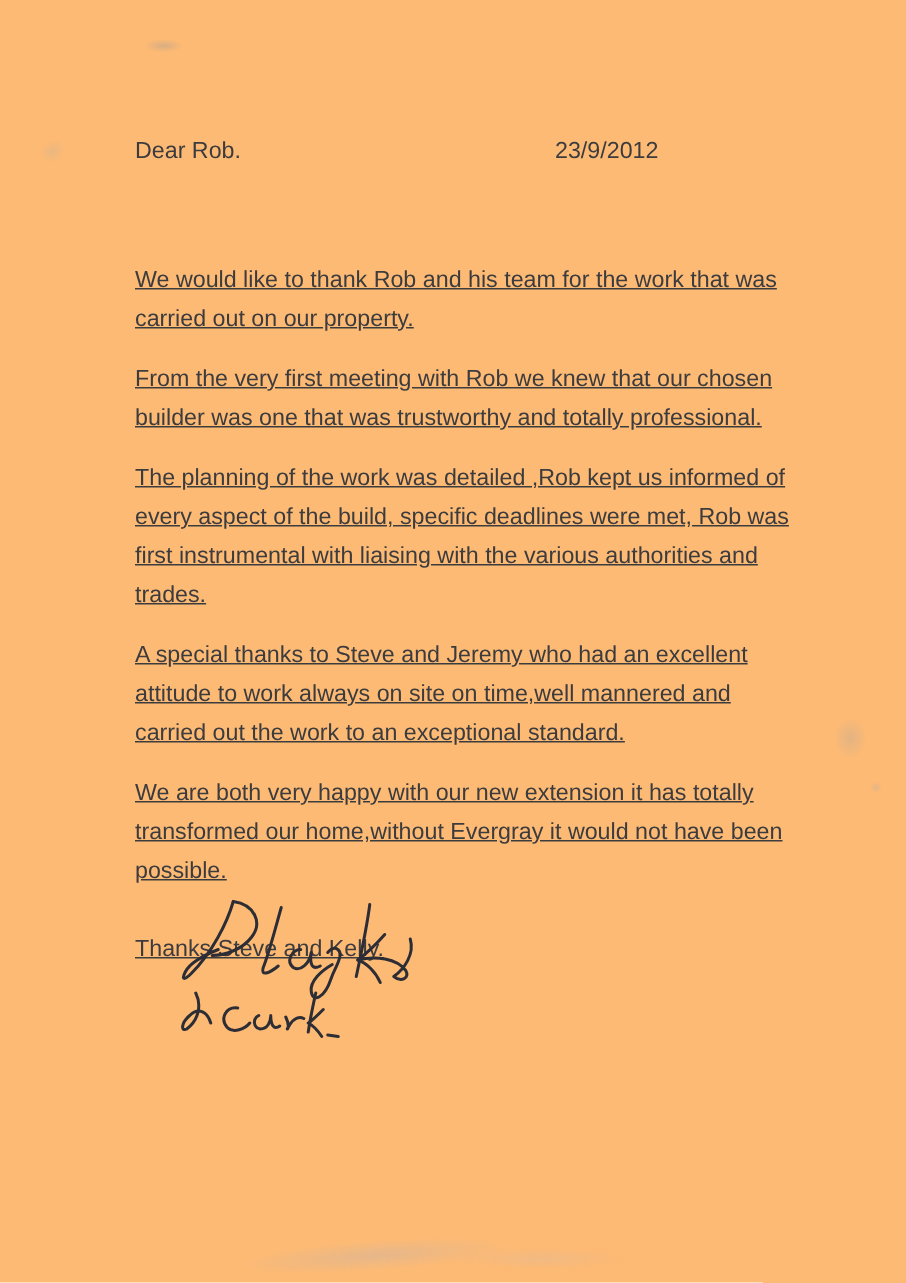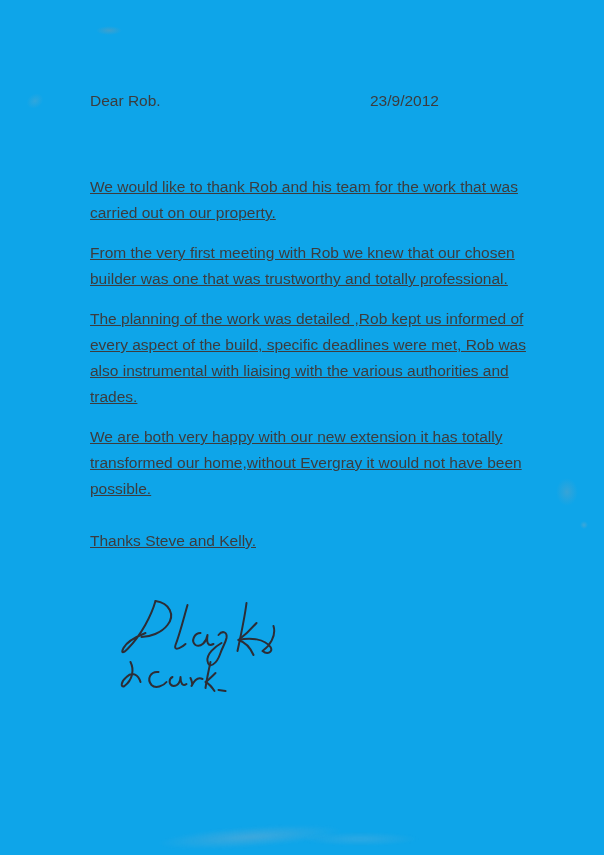--- a/index.html
+++ b/index.html
@@ -1,21 +1,21 @@
 <!DOCTYPE html>
 <html><head>
 <meta charset="utf-8">
 <style>
   html, body { margin: 0; padding: 0; background: #ffffff; }
 
   .scan-page {
     position: relative;
     width: 604px;
     height: 855px;
-    background: #0ea5e9;
+    background: #fdba74;
     font-family: "Liberation Sans", sans-serif;
     color: #3c3c3e;
     overflow: hidden;
   }
 
   
   .artifact { position: absolute; pointer-events: none; }
   .speck-top {
     left: 96px; top: 26px; width: 26px; height: 9px;
     background: radial-gradient(ellipse at center, rgba(150,150,155,.35), rgba(150,150,155,0) 70%);
@@ -102,21 +102,22 @@
 
   <div class="letter-body">
 
     <div class="greeting-row">
       <span class="salutation">Dear Rob.</span>
       <span class="letter-date">23/9/2012</span>
     </div>
 
     <p>We would like to thank Rob and his team for the work that was carried out on our property.</p>
     <p>From the very first meeting with Rob we knew that our chosen builder was one that was trustworthy and totally professional.</p>
-    <p>The planning of the work was detailed ,Rob kept us informed of every aspect of the build, specific deadlines were met, Rob was also instrumental with liaising with the various authorities and trades.</p>
+    <p>The planning of the work was detailed ,Rob kept us informed of every aspect of the build, specific deadlines were met, Rob was first instrumental with liaising with the various authorities and trades.</p>
+    <p>A special thanks to Steve and Jeremy who had an excellent attitude to work always on site on time,well mannered and carried out the work to an exceptional standard.</p>
     <p>We are both very happy with our new extension it has totally transformed our home,without Evergray it would not have been possible.</p>
 
     <p class="closing-line">Thanks Steve and Kelly.</p>
   </div>
 
   <div class="signature-block">
     <svg viewBox="0 0 175 100" aria-hidden="true">
 
       <path d="M38,5 C34,19 24,39 10,53 C6,57 3,58 6,52 C9,46 18,41 28,37"></path>
       <path d="M38,5 C52,7 58,19 50,29 C44,37 32,41 24,41"></path>

